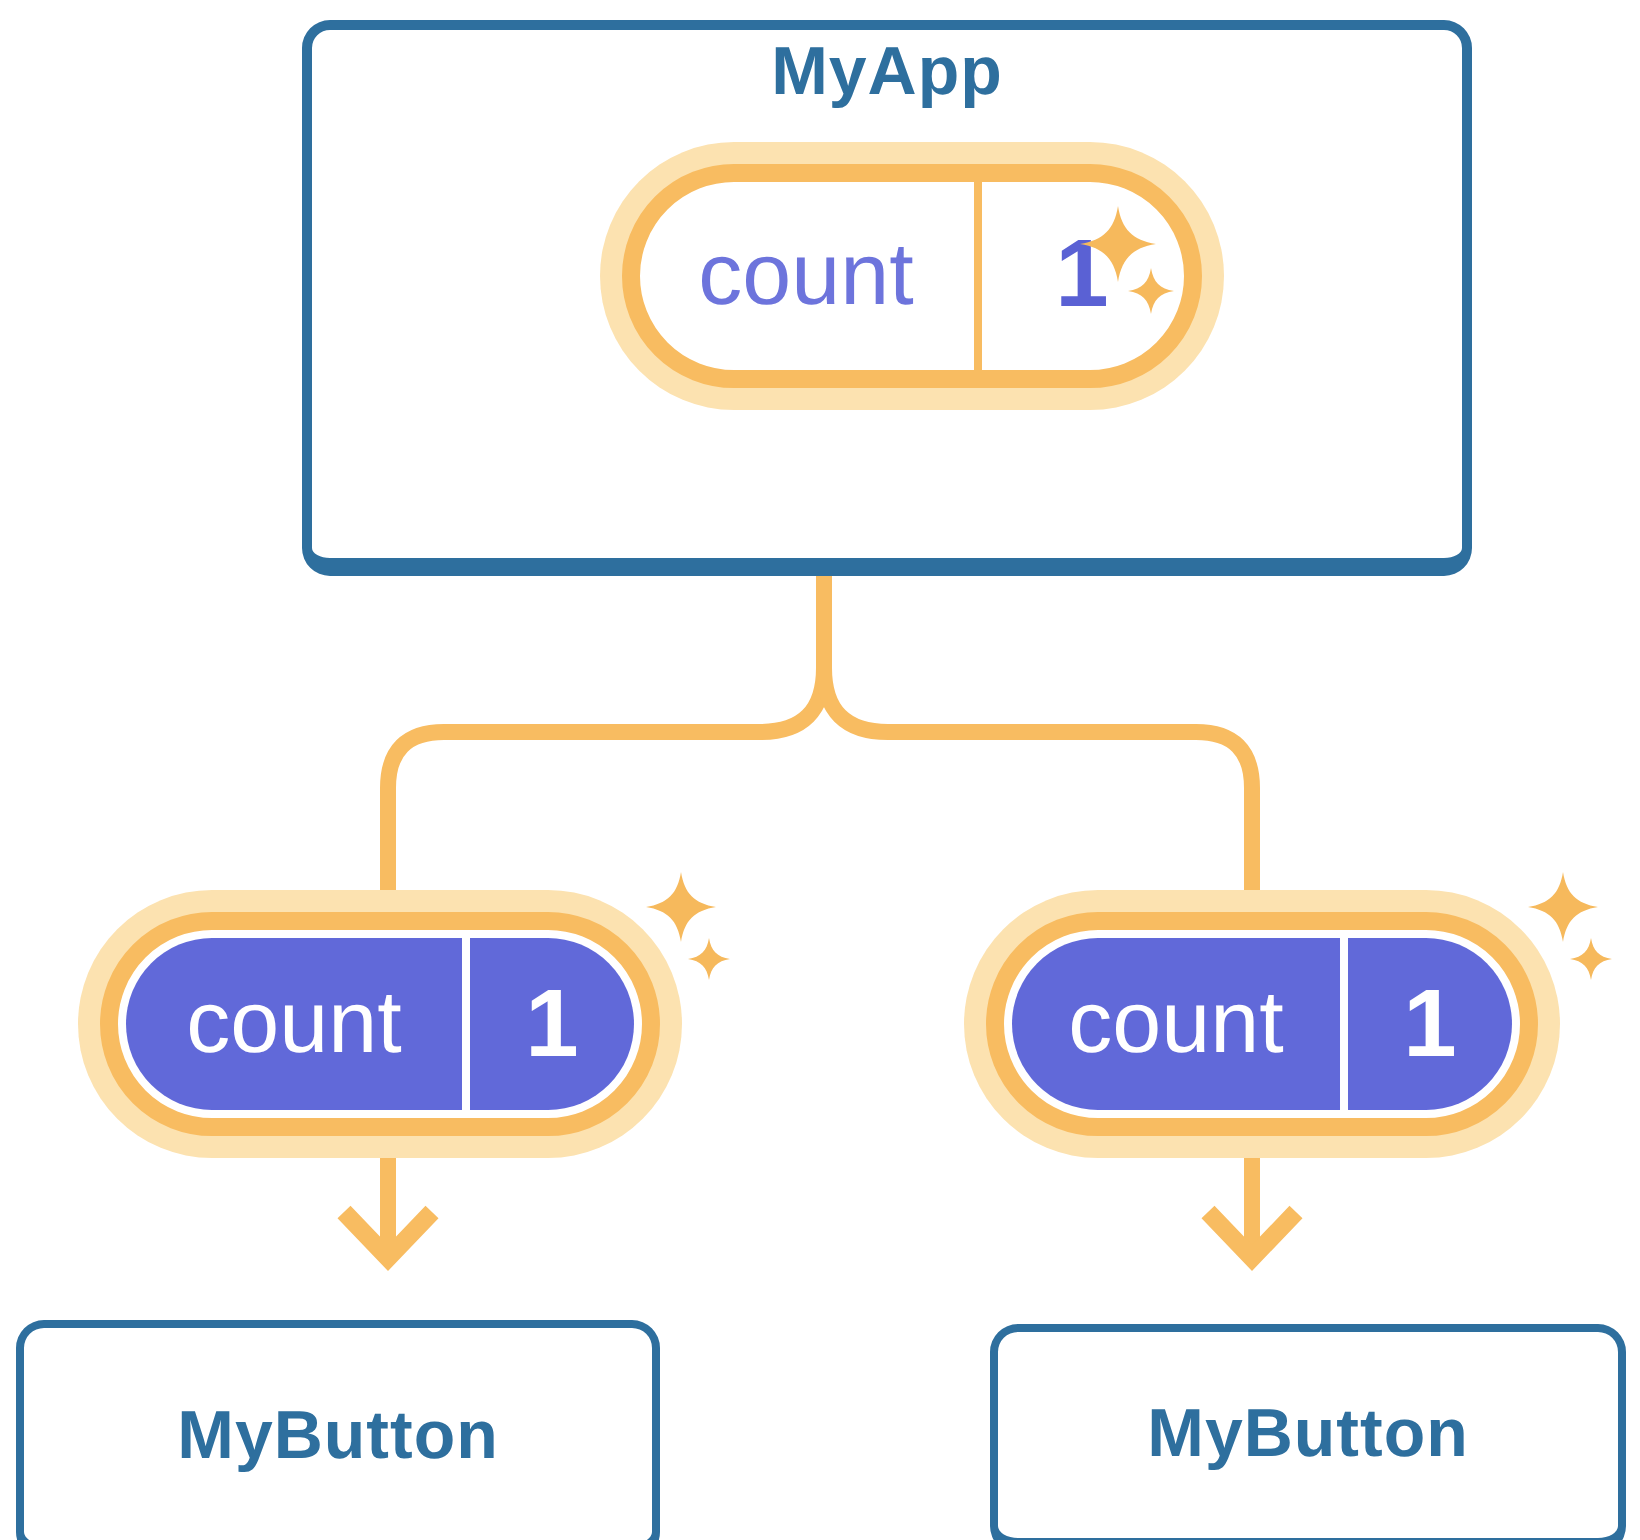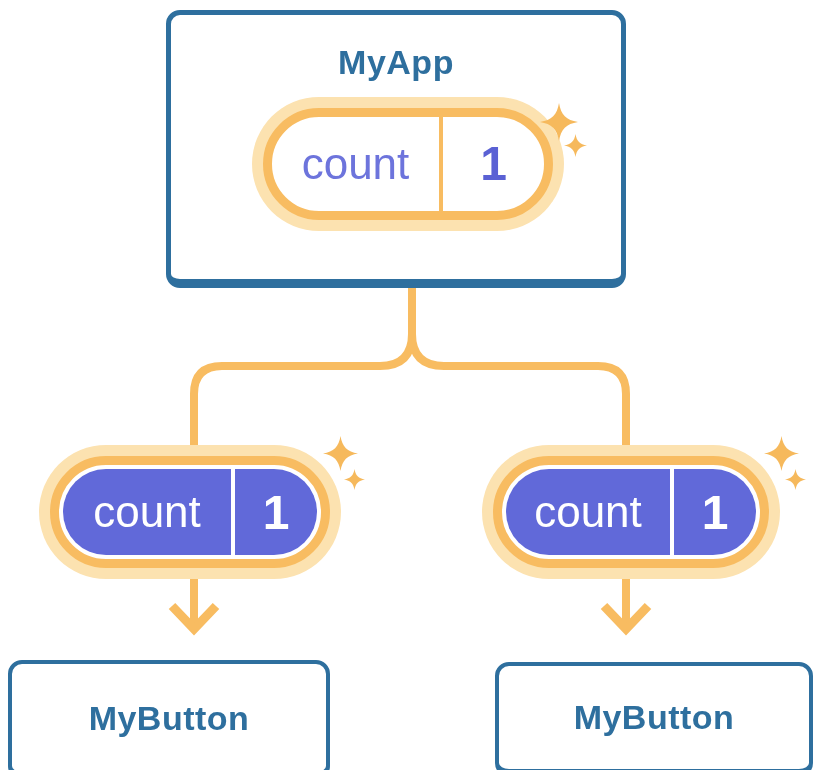--- a/index.html
+++ b/index.html
@@ -22,21 +22,21 @@
   .card{
     position:absolute;background:#ffffff;
     border:5px solid var(--blue);border-bottom-width:9px;
     border-radius:14px;z-index:2;
     display:flex;flex-direction:column;align-items:center;
   }
   .card-title{
     color:var(--blue);font-size:34px;font-weight:700;letter-spacing:0.5px;
     line-height:1.25;
   }
-  .card.root{left:166px;top:10px;width:460px;height:278px;padding-top:26px;}
+  .card.root{left:151px;top:10px;width:585px;height:278px;}
   .card.leaf{justify-content:center;margin-top:12px;}
   .card.leaf-left{left:8px;top:648px;width:322px;height:120px;border-bottom-width:8px;border-width:4px 4px 8px 4px;}
   .card.leaf-right{left:495px;top:650px;width:318px;height:115px;border-width:4px 4px 8px 4px;}
 
   
   .pill{
     background:var(--halo);border-radius:999px;padding:11px;z-index:2;
   }
   .pill .ring{
     border:9px solid var(--orange);background:#ffffff;border-radius:999px;

